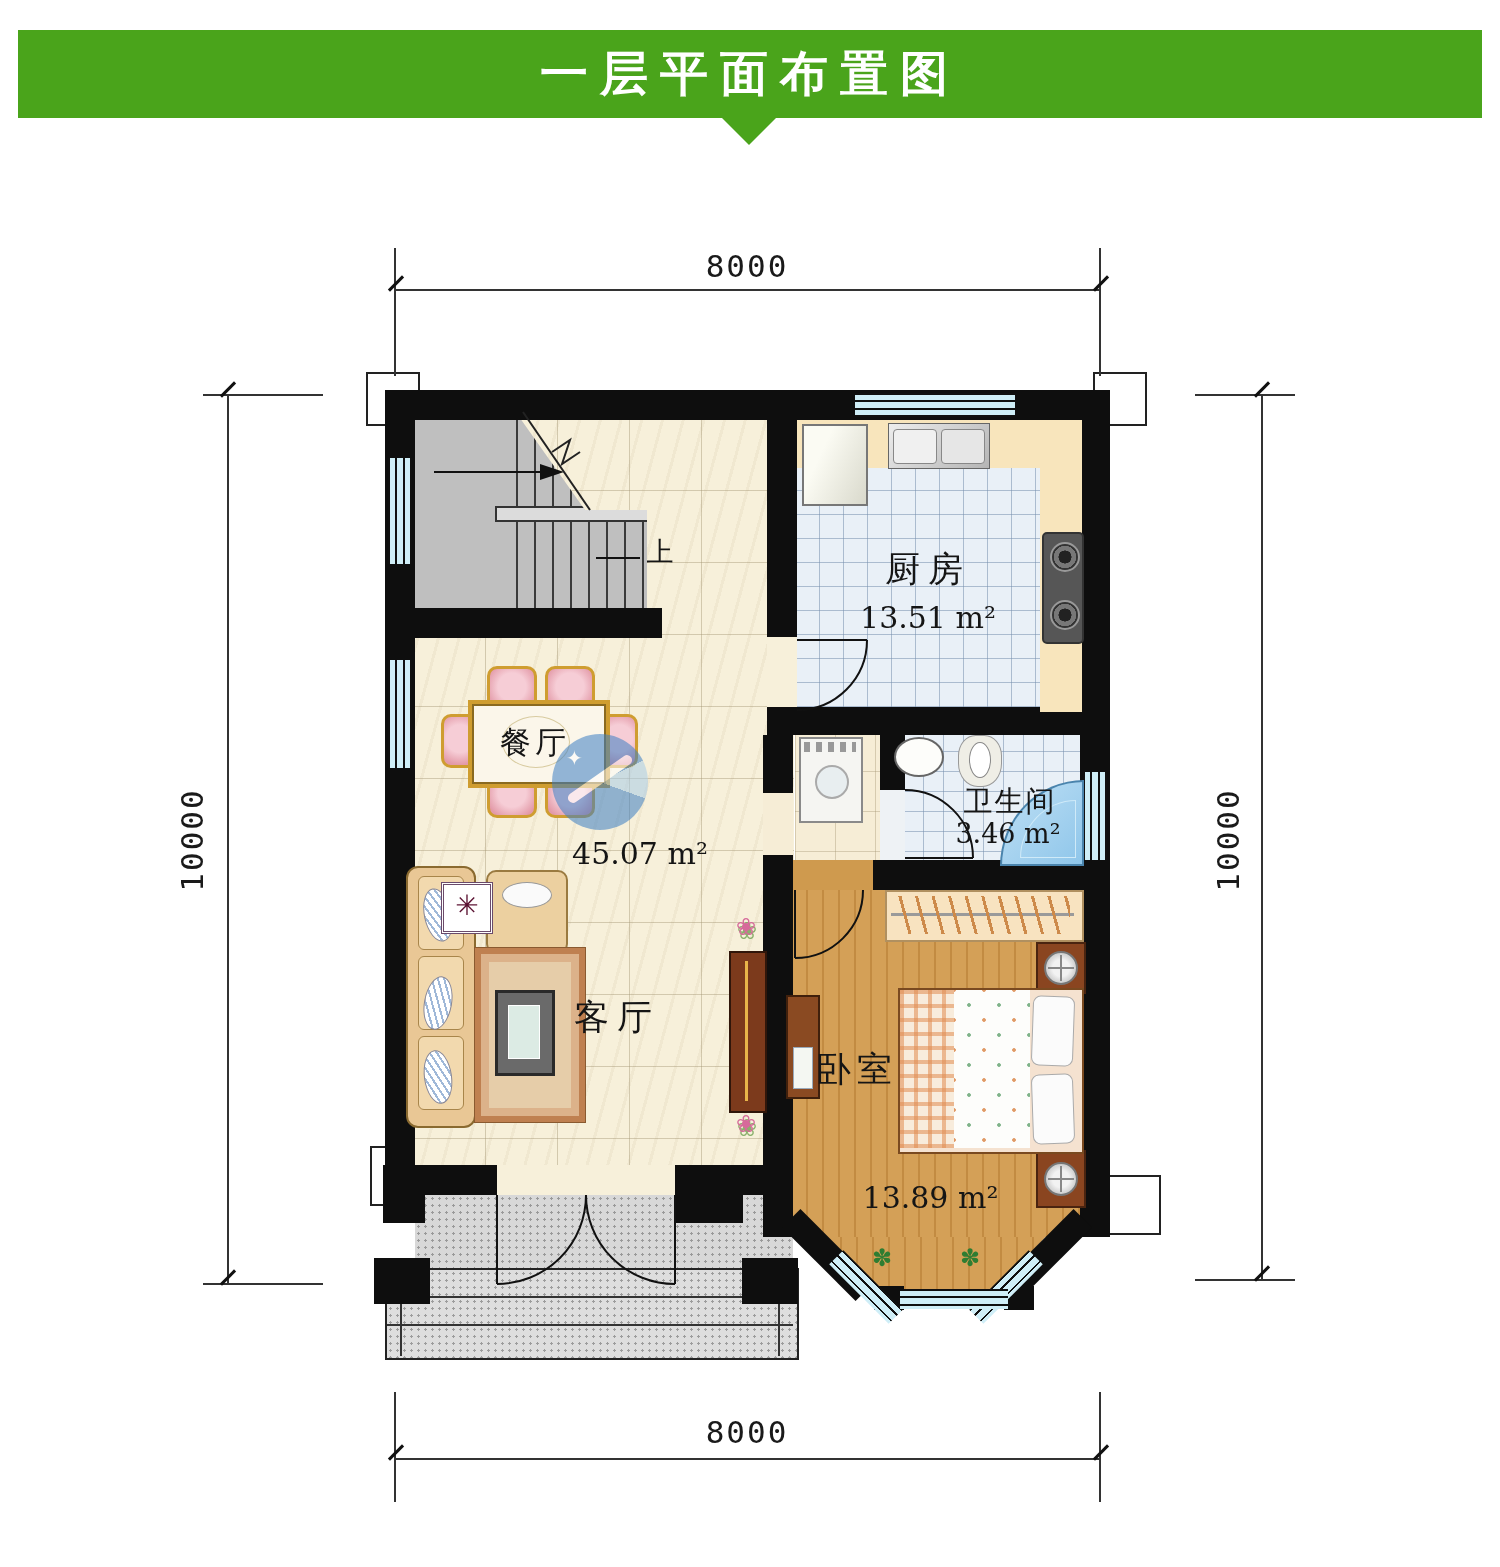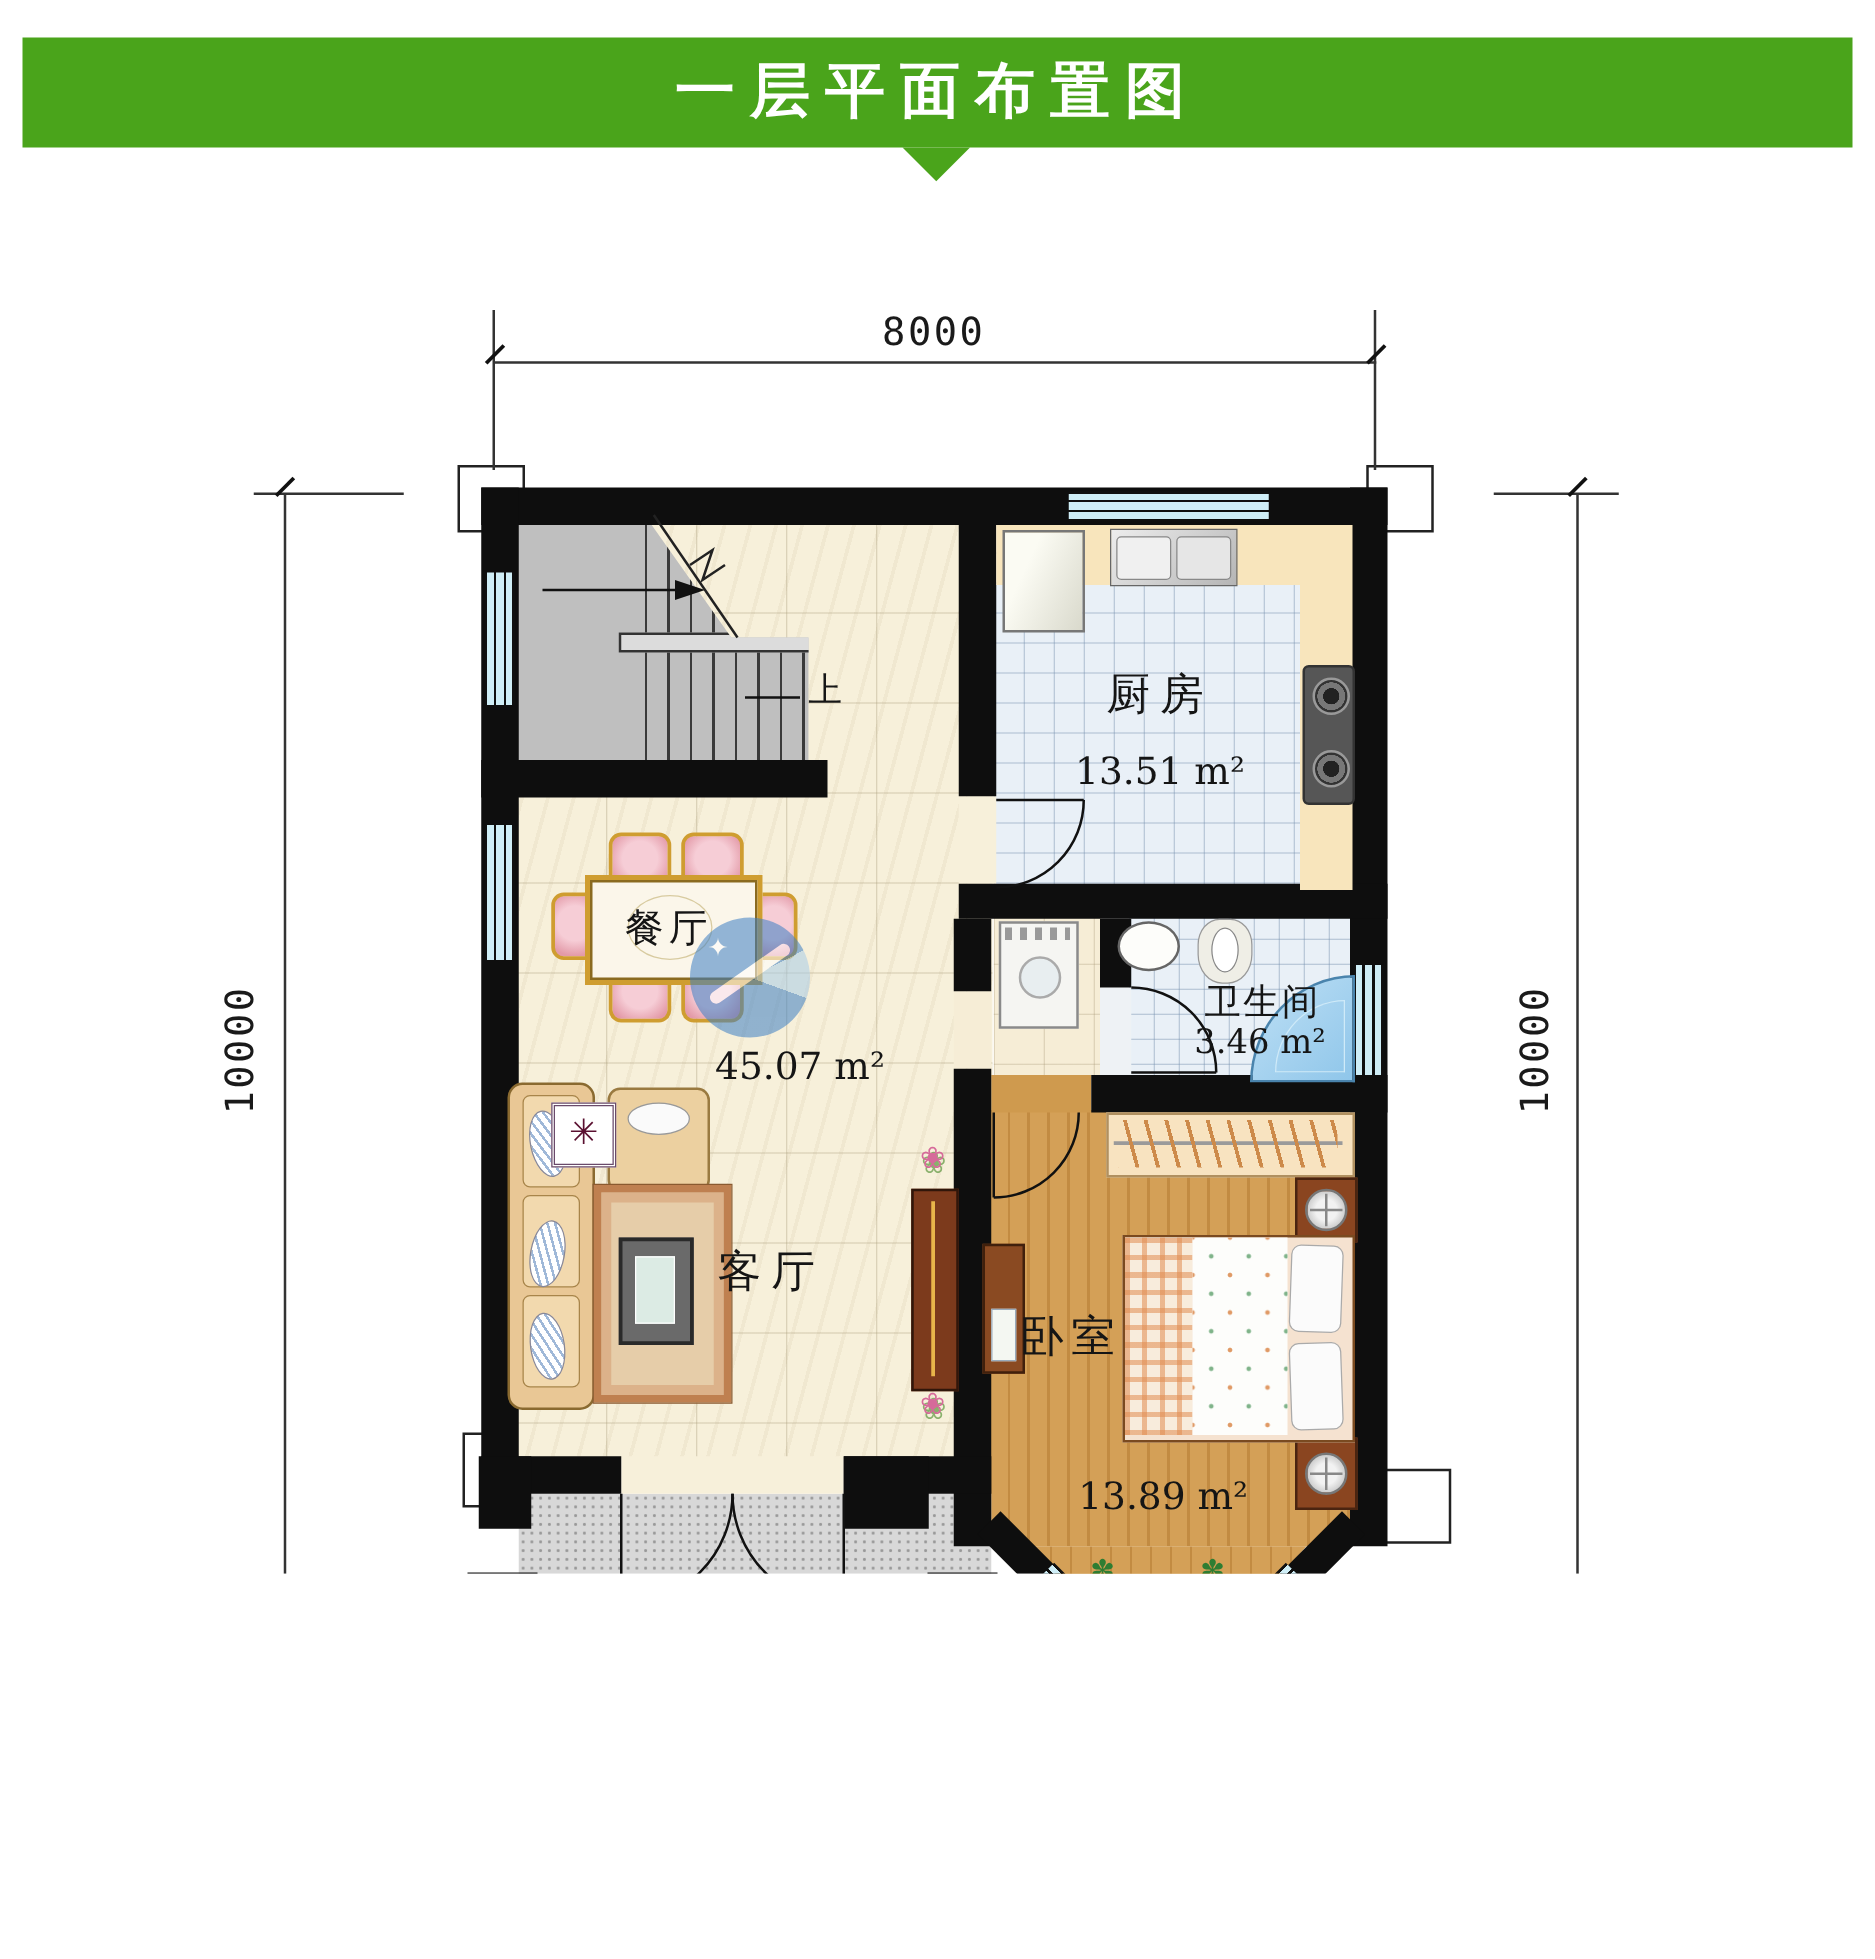--- a/index.html
+++ b/index.html
@@ -1,16 +1,16 @@
 <!DOCTYPE html>
 <html><head>
 <meta charset="utf-8">
 <style>
   html,body{margin:0;padding:0;background:#fff;}
-  #page{position:relative;width:1500px;height:1259px;background:#ffffff;overflow:hidden;
+  #page{position:relative;width:1500px;height:1567px;background:#ffffff;overflow:hidden;
         font-family:"Liberation Sans","DejaVu Sans",sans-serif;}
   .abs{position:absolute;}
   .wall{position:absolute;background:#0e0e0e;z-index:14;}
   .pilaster{position:absolute;background:#fff;border:2px solid #222;z-index:3;}
   .winH{position:absolute;z-index:15;background:linear-gradient(to bottom,#101010 0 2px,#cfeef7 2px 7px,#101010 7px 9px,#cfeef7 9px 15px,#101010 15px 17px,#cfeef7 17px 22px,#101010 22px 24px);}
   .winV{position:absolute;z-index:15;background:linear-gradient(to right,#101010 0 2px,#cfeef7 2px 7px,#101010 7px 9px,#cfeef7 9px 15px,#101010 15px 17px,#cfeef7 17px 22px,#101010 22px 24px);}
   .floor-marble{position:absolute;z-index:4;background-color:#f7f0da;
     background-image:linear-gradient(rgba(165,152,118,.45) 1px,transparent 1px),
                      linear-gradient(90deg,rgba(165,152,118,.45) 1px,transparent 1px),
                      repeating-linear-gradient(105deg,rgba(180,160,120,.10) 0 3px,transparent 3px 20px);
@@ -249,21 +249,21 @@
     <path d="M797,640 L867,640 M867,640 A70,70 0 0 1 797,710" stroke="#111" stroke-width="2" fill="none"></path>
     <path d="M905,858 L973,858 M905,790 A68,68 0 0 1 973,858" stroke="#111" stroke-width="2" fill="none"></path>
     <path d="M795,890 L795,958 M863,890 A68,68 0 0 1 795,958" stroke="#111" stroke-width="2" fill="none"></path>
     <path d="M434,472 L540,472" stroke="#111" stroke-width="2" fill="none"></path>
     <polygon points="540,464 564,472 540,480" fill="#111"></polygon>
     <path d="M523,412 L590,510" stroke="#222" stroke-width="2" fill="none"></path>
     <path d="M552,452 l18,-12 l-8,24 l18,-12" stroke="#222" stroke-width="2" fill="none"></path>
     <path d="M596,558 L640,558" stroke="#111" stroke-width="2" fill="none"></path>
   </svg>
 
-  <div class="lbl" style="left:858px;top:532px;width:140px;font-size:35px;letter-spacing:8px">厨房</div>
+  <div class="lbl" style="left:858px;top:546px;width:140px;font-size:35px;letter-spacing:8px">厨房</div>
   <div class="lbl" style="left:848px;top:600px;width:160px;font-size:30px">13.51 m²</div>
   <div class="lbl" style="left:940px;top:782px;width:140px;font-size:29px;letter-spacing:2px">卫生间</div>
   <div class="lbl" style="left:943px;top:818px;width:130px;font-size:27px">3.46 m²</div>
   <div class="lbl" style="left:478px;top:722px;width:114px;font-size:31px;letter-spacing:4px">餐厅</div>
   <div class="lbl" style="left:560px;top:836px;width:160px;font-size:30px">45.07 m²</div>
   <div class="lbl" style="left:552px;top:994px;width:130px;font-size:35px;letter-spacing:8px">客厅</div>
   <div class="lbl" style="left:790px;top:1046px;width:134px;font-size:35px;letter-spacing:6px">卧室</div>
   <div class="lbl" style="left:848px;top:1180px;width:165px;font-size:30px">13.89 m²</div>
   <div class="lbl" style="left:642px;top:534px;width:36px;font-size:27px">上</div>
 

